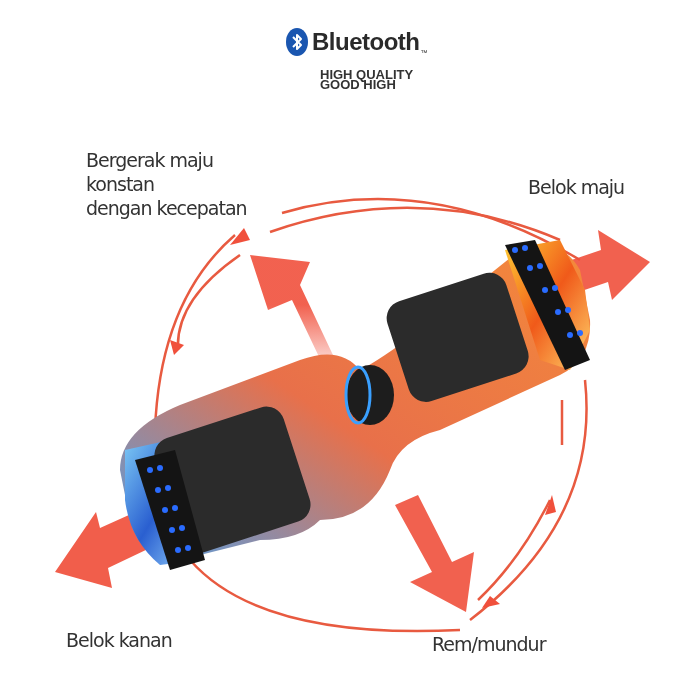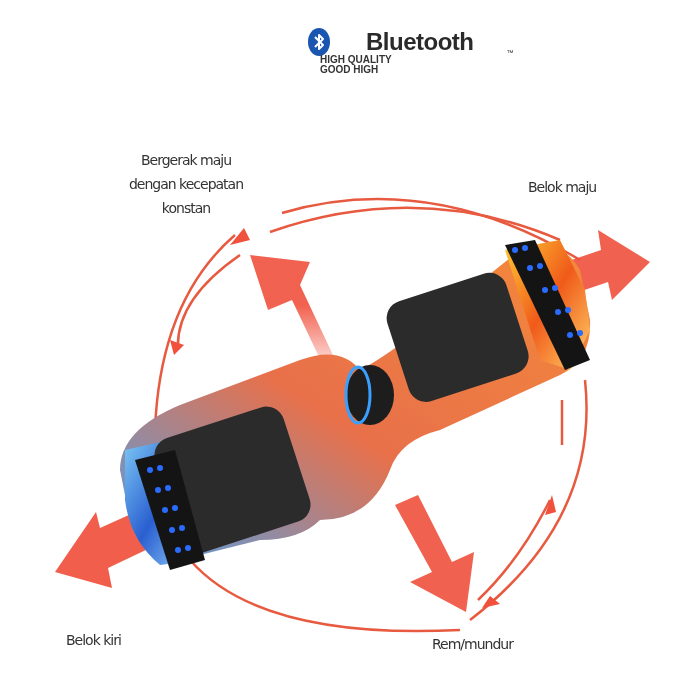--- a/index.html
+++ b/index.html
@@ -1,23 +1,23 @@
 <!DOCTYPE html>
 <html><head>
 <meta charset="utf-8">
 <style>
   html, body { margin:0; padding:0; }
   body { width:700px; height:700px; background:#ffffff; position:relative; overflow:hidden;
          font-family:"DejaVu Sans", sans-serif; }
-  .brand { position:absolute; left:308px; top:28px; display:flex; align-items:flex-end;gap:32px; }
+  .brand { position:absolute; left:286px; top:28px; display:flex; align-items:flex-end; }
   .bt-badge { width:22px; height:28px; border-radius:11px/14px; background:#1a56b0; display:flex; align-items:center; justify-content:center; }
   .bt-word { font-family:"Liberation Sans", sans-serif; font-weight:bold; font-size:24px; color:#2a2a2a; margin-left:4px; letter-spacing:-0.5px; }
   .bt-tm { font-size:7px; vertical-align:top; margin-left:1px; font-family:"Liberation Sans", sans-serif; color:#333; }
-  .tagline { position:absolute; left:320px; top:55px; font-family:"Liberation Sans", sans-serif; font-weight:bold; font-size:10px; color:#333; line-height:10px; }
-  .label { position:absolute; font-family:"DejaVu Sans", sans-serif; color:#333; font-size:14px; letter-spacing:-1px; text-align:center; line-height:24px; }
+  .tagline { position:absolute; left:320px; top:70px; font-family:"Liberation Sans", sans-serif; font-weight:bold; font-size:13px; color:#333; line-height:10px; }
+  .label { position:absolute; font-family:"DejaVu Sans", sans-serif; color:#333; font-size:19px; letter-spacing:-1px; text-align:left; line-height:24px; }
   .lbl-forward { left:86px; top:148px; width:200px; }
   .lbl-right { left:528px; top:175px; }
   .lbl-left { left:66px; top:628px; }
   .lbl-back { left:432px; top:632px; }
   svg.art { position:absolute; left:0; top:0; }
 </style>
 </head>
 <body>
 
 <div class="brand">
@@ -119,18 +119,18 @@
         <circle cx="558" cy="312" r="3"></circle>
         <circle cx="568" cy="310" r="3"></circle>
       <circle cx="570" cy="335" r="3"></circle>
         <circle cx="580" cy="333" r="3"></circle>
     </g>
   </g>
 </svg>
 
 <div class="label lbl-forward">
   <div>Bergerak maju</div>
+  <div>konstan</div>
   <div>dengan kecepatan</div>
-  <div>konstan</div>
 </div>
 <div class="label lbl-right">Belok maju</div>
-<div class="label lbl-left">Belok kiri</div>
+<div class="label lbl-left">Belok kanan</div>
 <div class="label lbl-back">Rem/mundur</div>
 
 </body></html>

